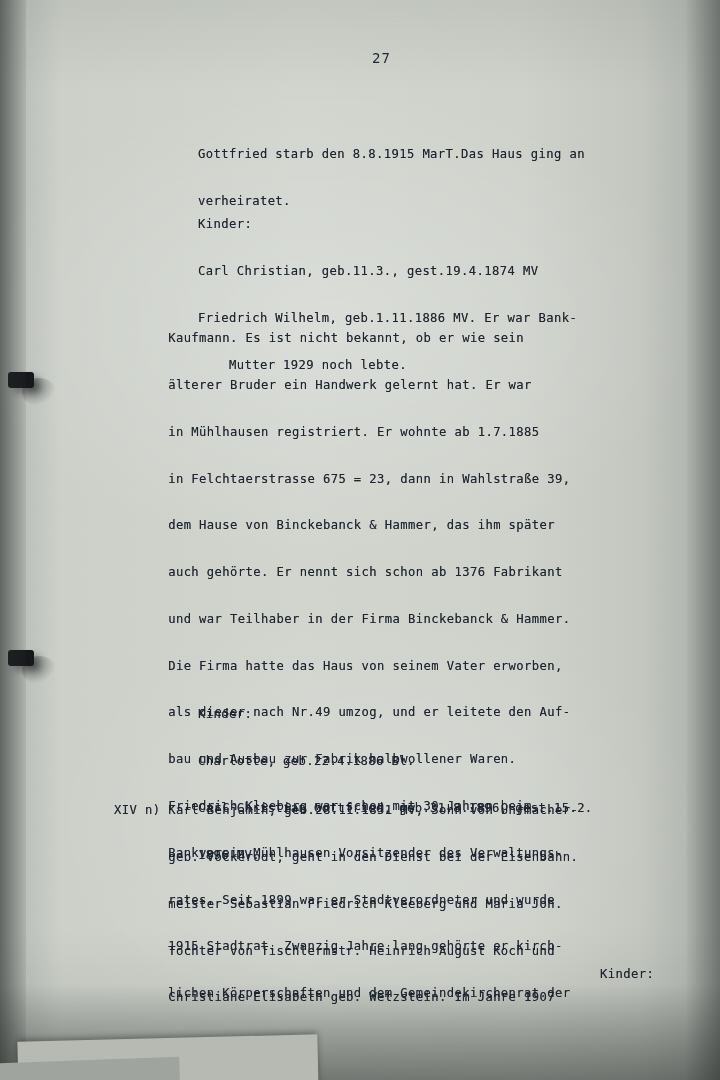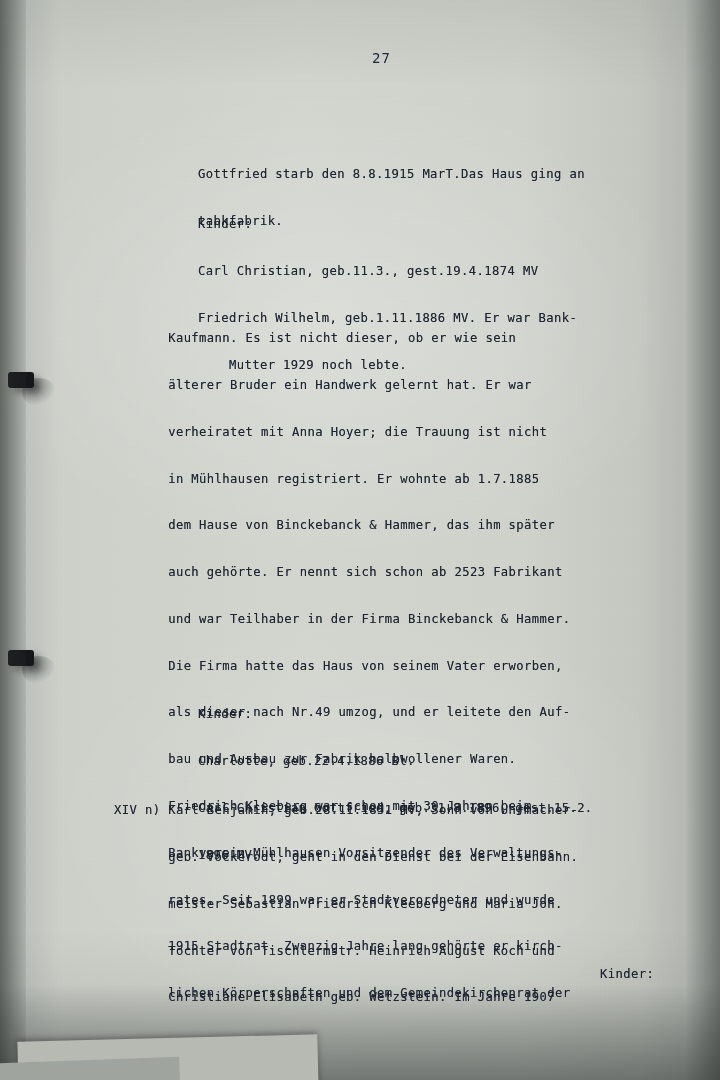--- a/index.html
+++ b/index.html
@@ -126,56 +126,56 @@
     left: 372px;
     top: 50px;
     font-size: 14px;
     letter-spacing: 1px;
     color: #20283a;
     font-family: "DejaVu Sans Mono", monospace;
   }
   .block { position: absolute; }
   .block .line { display: block; }
 
-  #blk-1 { left: 198px; top: 136px; }
+  #blk-1 { left: 198px; top: 116px; }
   #blk-2 { left: 198px; top: 186px; }
   #blk-3 { left: 114px; top: 300px; }
   #blk-4 { left: 198px; top: 676px; }
   #blk-5 { left: 114px; top: 772px; }
   #blk-6 { left: 600px; top: 936px; }
 </style>
 </head>
 <body>
 
 <div class="page">
   <div class="paper-bg"></div>
   <div class="paper-tone"></div>
   <div class="grain"></div>
 
   <div class="page-number">27</div>
 
   <div class="typed block" id="blk-1">
     <span class="line">Gottfried starb den 8.8.1915 MarT.Das Haus ging an</span>
-    <span class="line">tabkfabrik.</span>
+    <span class="line">verheiratet.</span>
   </div>
 
   <div class="typed block" id="blk-2">
     <span class="line">Kinder:</span>
     <span class="line">Carl Christian, geb.11.3., gest.19.4.1874 MV</span>
     <span class="line">Friedrich Wilhelm, geb.1.11.1886 MV. Er war Bank-</span>
     <span class="line">    Mutter 1929 noch lebte.</span>
   </div>
 
   <div class="typed block" id="blk-3">
-    <span class="line">       Kaufmann. Es ist nicht dieser, ob er wie sein</span>
+    <span class="line">       Kaufmann. Es ist nicht bekannt, ob er wie sein</span>
     <span class="line">       älterer Bruder ein Handwerk gelernt hat. Er war</span>
-    <span class="line">       verheiratet mit Anna Hoyer; die Trauung ist nicht</span>
     <span class="line">       in Mühlhausen registriert. Er wohnte ab 1.7.1885</span>
+    <span class="line">       in Felchtaerstrasse 675 = 23, dann in Wahlstraße 39,</span>
     <span class="line">       dem Hause von Binckebanck &amp; Hammer, das ihm später</span>
-    <span class="line">       auch gehörte. Er nennt sich schon ab 2523 Fabrikant</span>
+    <span class="line">       auch gehörte. Er nennt sich schon ab 1376 Fabrikant</span>
     <span class="line">       und war Teilhaber in der Firma Binckebanck &amp; Hammer.</span>
     <span class="line">       Die Firma hatte das Haus von seinem Vater erworben,</span>
     <span class="line">       als dieser nach Nr.49 umzog, und er leitete den Auf-</span>
     <span class="line">       bau und Ausbau zur Fabrik halbwollener Waren.</span>
     <span class="line">       Friedrich Kleeberg war schon mit 30 Jahren beim</span>
     <span class="line">       Bankverein Mühlhausen Vorsitzender des Verwaltungs-</span>
     <span class="line">       rates. Seit 1899 war er Stadtverordneter und wurde</span>
     <span class="line">       1915 Stadtrat. Zwanzig Jahre lang gehörte er kirch-</span>
     <span class="line">       lichen Körperschaften und dem Gemeindekirchenrat der</span>
     

